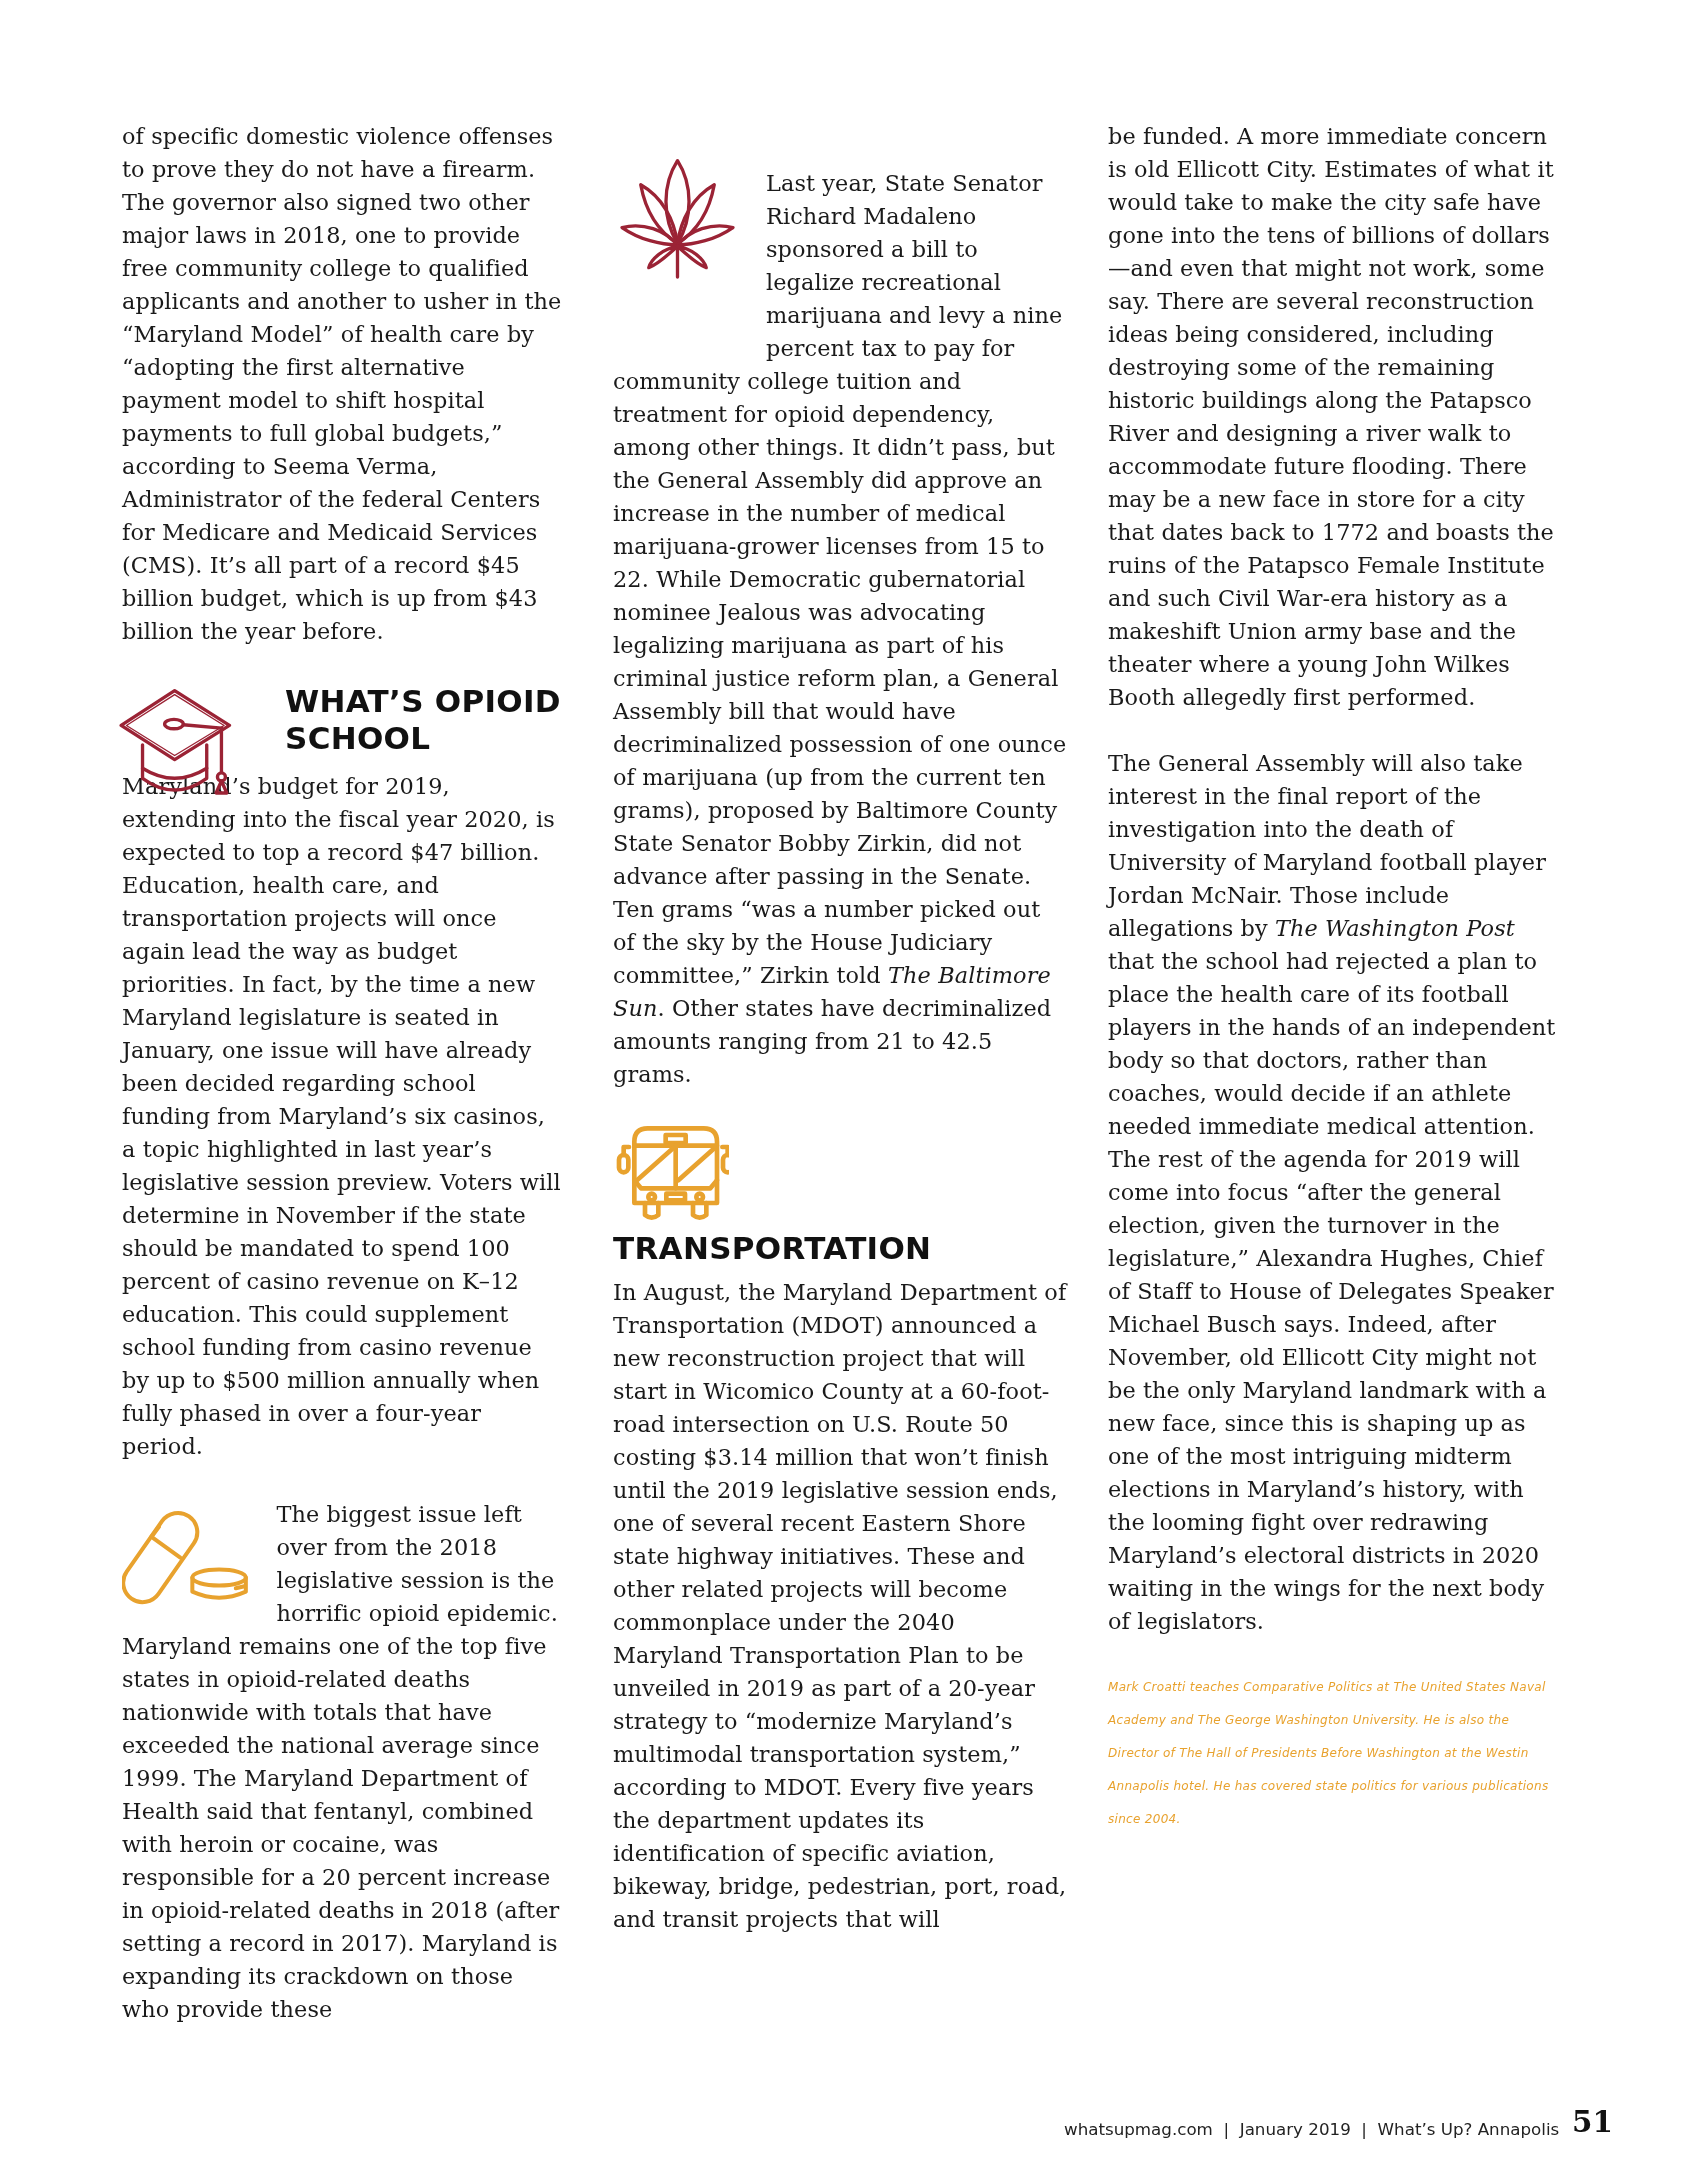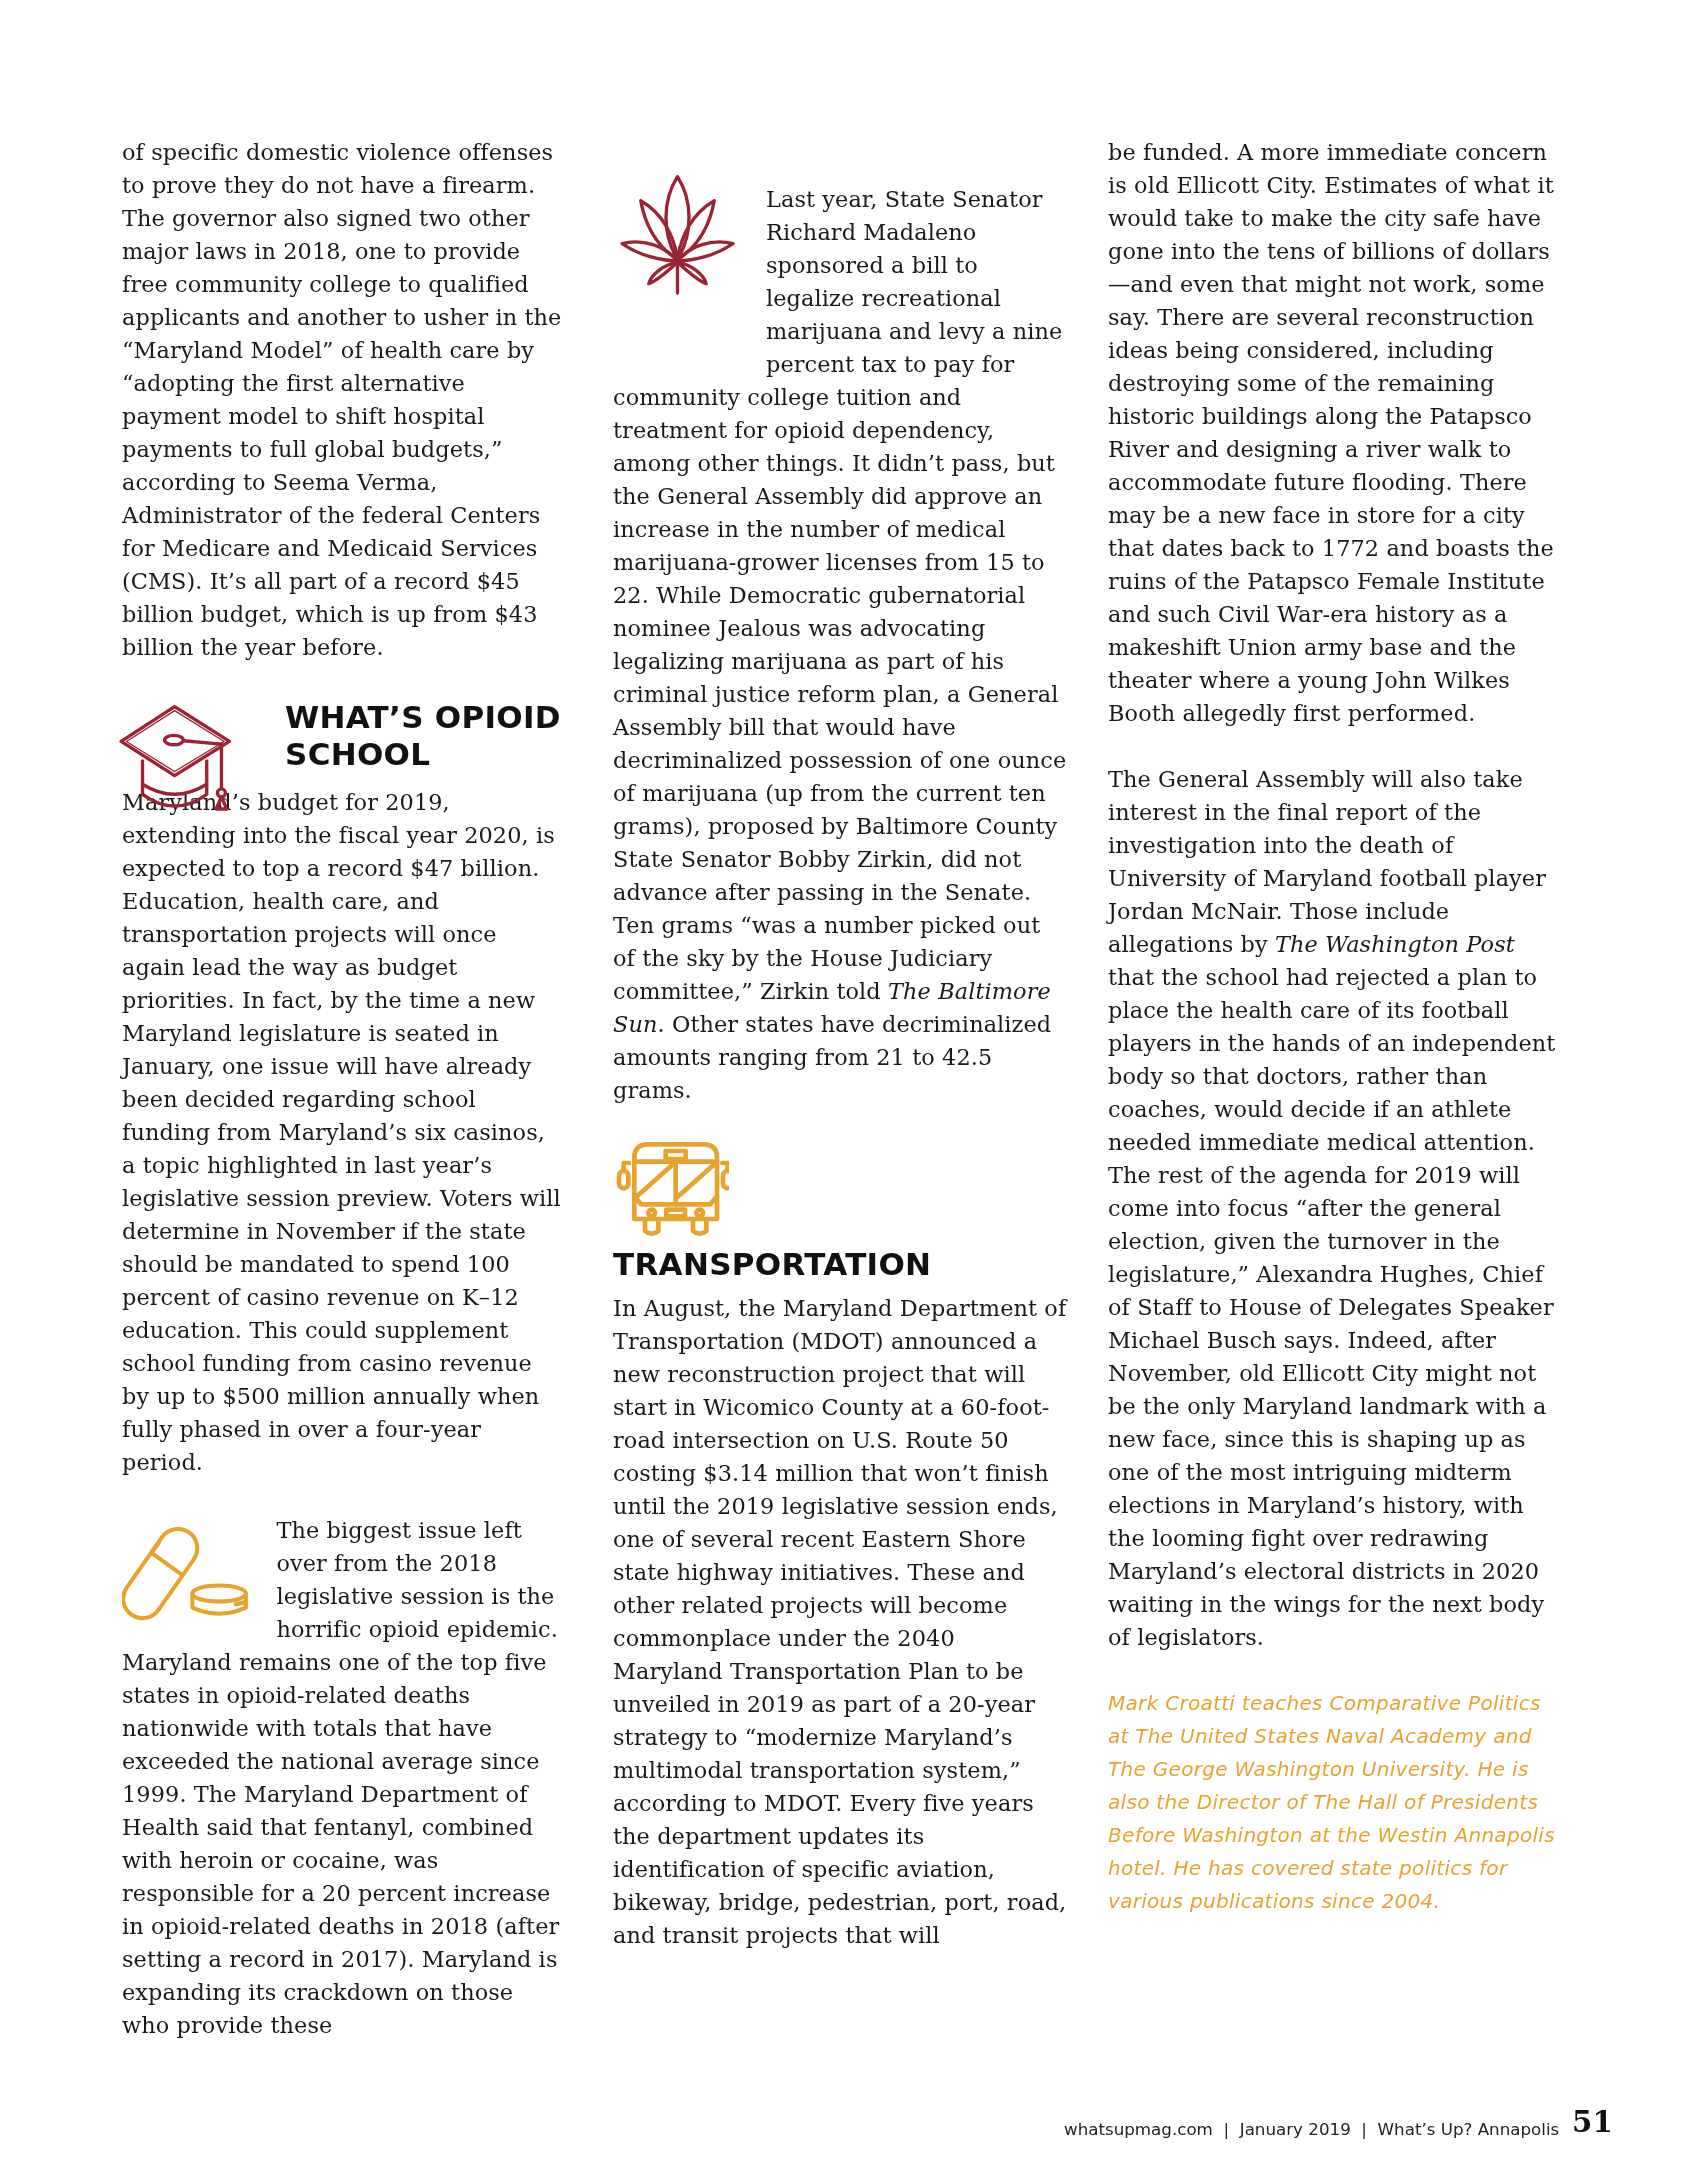--- a/index.html
+++ b/index.html
@@ -1,30 +1,30 @@
 <!DOCTYPE html>
 <html style="font-size:10.7px"><head>
 <meta charset="utf-8">
 <style>
   html, body { margin: 0; padding: 0; background: #ffffff; }
   body { width: 1681px; height: 2183px; position: relative; overflow: hidden;
          font-family: "DejaVu Serif", "Liberation Serif", serif; color: #1a1a1a; }
-  .col { position: absolute; top: 136px; }
+  .col { position: absolute; top: 120px; }
   .col1 { left: 122px; width: 442px; }
   .col2 { left: 613px; width: 455px; }
   .col3 { left: 1108px; width: 455px; }
   .body-text { font-size: 22.4px; line-height: 33px; margin: 0; letter-spacing: 0.1px; }
   .heading { font-family: "DejaVu Sans", "Liberation Sans", sans-serif; font-weight: bold;
              font-size: 31px; line-height: 37px; color: #111; margin: 0; letter-spacing: 0.3px; }
   .section { position: relative; }
   .icon { position: absolute; }
   .icon svg { display: block; }
   .float-icon { float: left; shape-outside: margin-box; }
   .bio { font-family: "DejaVu Sans", "Liberation Sans", sans-serif; font-style: italic;
-         font-size: 20px; line-height: 33px; color: #E8A22E; margin: 0; letter-spacing: 0.3px; }
+         font-size: 12px; line-height: 33px; color: #E8A22E; margin: 0; letter-spacing: 0.3px; }
   .footer { position: absolute; left: 1064px; top: 2119px; width: 482px; text-align: right;
             font-family: "DejaVu Sans", "Liberation Sans", sans-serif; font-size: 16.7px; color: #222; }
   .pageno { position: absolute; left: 1572px; top: 2104px; font-family: "DejaVu Serif", "Liberation Serif", serif;
             font-weight: bold; font-size: 29.4px; color: #111; }
   em { font-style: italic; }
 </style>
 </head>
 <body>
 
 <div class="col col1">

